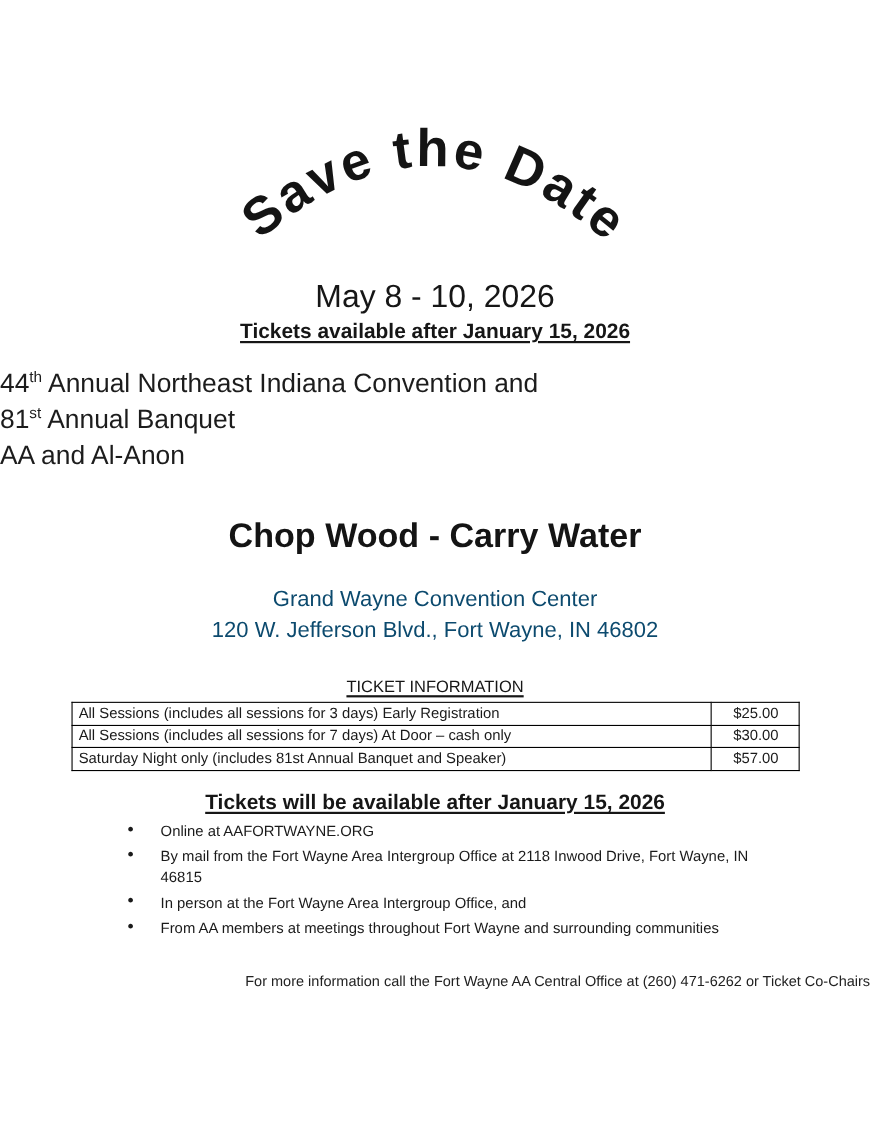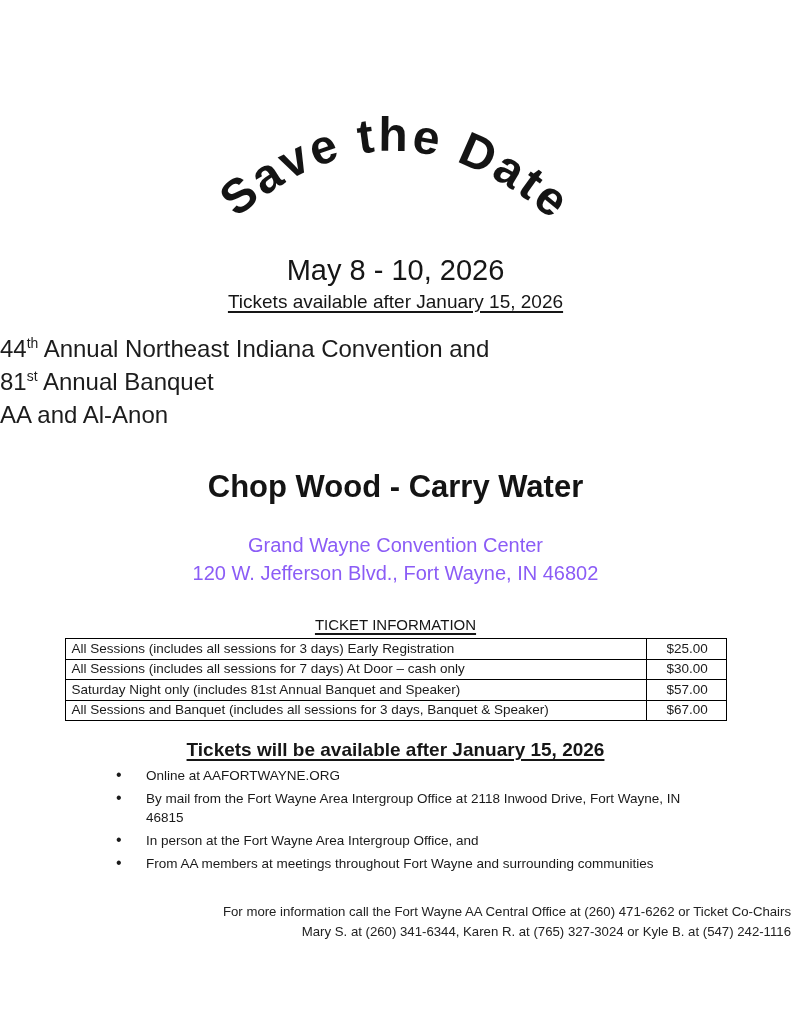--- a/index.html
+++ b/index.html
@@ -27,21 +27,21 @@
     margin-top: 2px;
     text-align: center;
     font-size: 29px;
     line-height: 36px;
     color: #161616;
   }
   .tickets-after {
     margin-top: 2px;
     text-align: center;
     font-size: 19px;
-    font-weight: 400;
+    font-weight: 700;
     line-height: 24px;
     text-decoration: underline;
     text-decoration-thickness: 2px;
     text-underline-offset: 3px;
     color: #161616;
   }
   
   .event-title {
     margin-top: 18px;
     text-align: left;
@@ -62,21 +62,21 @@
     font-weight: 700;
     line-height: 40px;
     color: #141414;
   }
   
   .venue {
     margin-top: 24px;
     text-align: center;
     font-size: 20px;
     line-height: 28px;
-    color: #8b5cf6;
+    color: #0c4a6e;
   }
   
   .ticket-heading {
     margin-top: 26px;
     text-align: center;
     font-size: 15px;
     line-height: 23px;
     text-decoration: underline;
     text-decoration-thickness: 1.5px;
     text-underline-offset: 3px;
@@ -180,34 +180,29 @@
         <td class="price">$25.00</td>
       </tr>
       <tr>
         <td>All Sessions (includes all sessions for 7 days) At Door – cash only</td>
         <td class="price">$30.00</td>
       </tr>
       <tr>
         <td>Saturday Night only (includes 81st Annual Banquet and Speaker)</td>
         <td class="price">$57.00</td>
       </tr>
-      <tr>
-        <td>All Sessions and Banquet (includes all sessions for 3 days, Banquet &amp; Speaker)</td>
-        <td class="price">$67.00</td>
-      </tr>
     </tbody>
   </table>
 
   <div class="avail-heading">Tickets will be available after January 15, 2026</div>
 
   <ul class="bullets">
     <li>Online at AAFORTWAYNE.ORG</li>
     <li>By mail from the Fort Wayne Area Intergroup Office at 2118 Inwood Drive, Fort Wayne, IN 46815</li>
     <li>In person at the Fort Wayne Area Intergroup Office, and</li>
     <li>From AA members at meetings throughout Fort Wayne and surrounding communities</li>
   </ul>
 
   <div class="footer">
     <div>For more information call the Fort Wayne AA Central Office at (260) 471-6262 or Ticket Co-Chairs</div>
-    <div>Mary S. at (260) 341-6344, Karen R. at (765) 327-3024 or Kyle B. at (547) 242-1116</div>
   </div>
 
 </div>
 
 </body></html>

